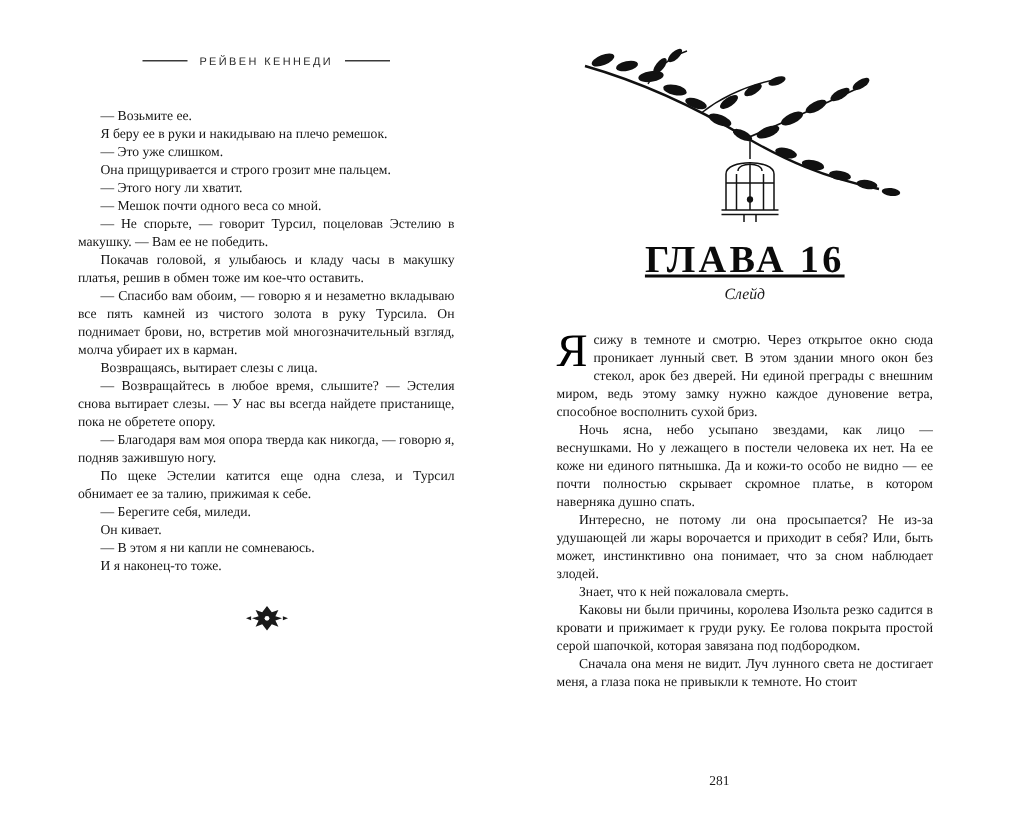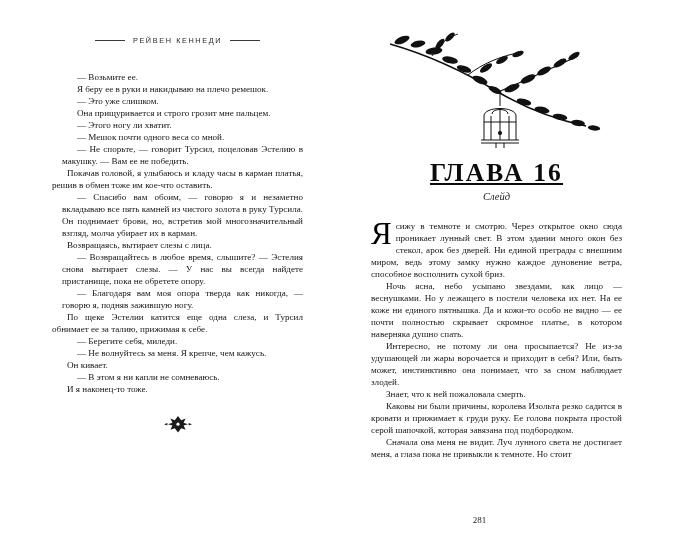--- a/index.html
+++ b/index.html
@@ -71,21 +71,20 @@
   }
   .body-text p {
     margin: 0;
     text-indent: 15px;
   }
   .body-text p.noindent {
     text-indent: 0;
   }
   .body-text p.dash {
     text-indent: 15px;
-    margin-left: 10px;
   }
 
   
   .ornament {
     margin-top: 18px;
     display: flex;
     justify-content: center;
   }
   .ornament svg { display: block; }
 
@@ -158,28 +157,27 @@
     </div>
 
     <div class="body-text">
       <p class="dash">— Возьмите ее.</p>
       <p class="dash">Я беру ее в руки и накидываю на плечо ремешок.</p>
       <p class="dash">— Это уже слишком.</p>
       <p class="dash">Она прищуривается и строго грозит мне пальцем.</p>
       <p class="dash">— Этого ногу ли хватит.</p>
       <p class="dash">— Мешок почти одного веса со мной.</p>
       <p class="dash">— Не спорьте, — говорит Турсил, поцеловав Эстелию в макушку. — Вам ее не победить.</p>
-      <p>Покачав головой, я улыбаюсь и кладу часы в карман платья, решив в обмен тоже им кое-что оставить.</p>
+      <p>Покачав головой, я улыбаюсь и кладу часы в макушку платья, решив в обмен тоже им кое-что оставить.</p>
       <p class="dash">— Спасибо вам обоим, — говорю я и незаметно вкладываю все пять камней из чистого золота в руку Турсила. Он поднимает брови, но, встретив мой многозначительный взгляд, молча убирает их в карман.</p>
       <p>Возвращаясь, вытирает слезы с лица.</p>
       <p class="dash">— Возвращайтесь в любое время, слышите? — Эстелия снова вытирает слезы. — У нас вы всегда найдете пристанище, пока не обретете опору.</p>
       <p class="dash">— Благодаря вам моя опора тверда как никогда, — говорю я, подняв зажившую ногу.</p>
       <p>По щеке Эстелии катится еще одна слеза, и Турсил обнимает ее за талию, прижимая к себе.</p>
       <p class="dash">— Берегите себя, миледи.</p>
-      <p class="dash">— Не волнуйтесь за меня. Я крепче, чем кажусь.</p>
       <p>Он кивает.</p>
       <p class="dash">— В этом я ни капли не сомневаюсь.</p>
       <p>И я наконец-то тоже.</p>
     </div>
 
     <div class="ornament">
       <svg width="40" height="20" viewBox="0 0 40 20" aria-hidden="true">
         <g fill="#1a1a1a">
           <path d="M20 3 L23.2 7.2 L27.6 5.6 L25.6 9.8 L30 11.2 L25.6 12.6 L27.6 16.8 L23.2 15.2 L20 19.4 L16.8 15.2 L12.4 16.8 L14.4 12.6 L10 11.2 L14.4 9.8 L12.4 5.6 L16.8 7.2 Z"></path>
           <circle cx="20" cy="11.2" r="1.6" fill="#ffffff"></circle>

